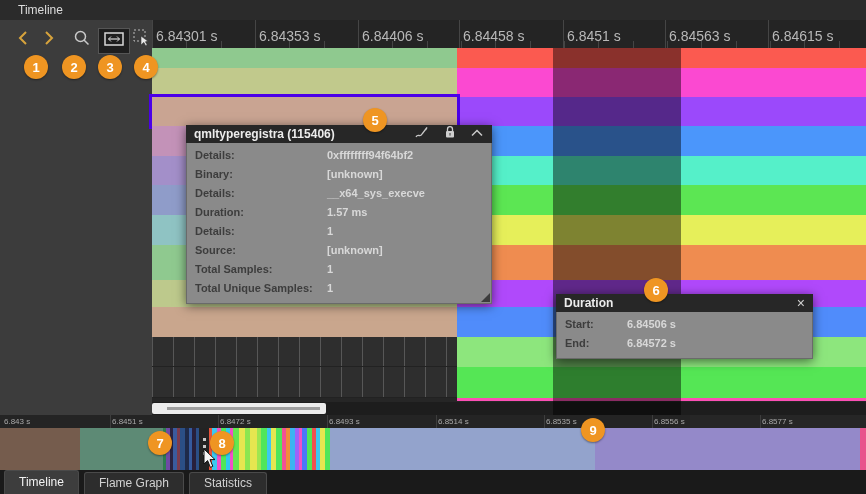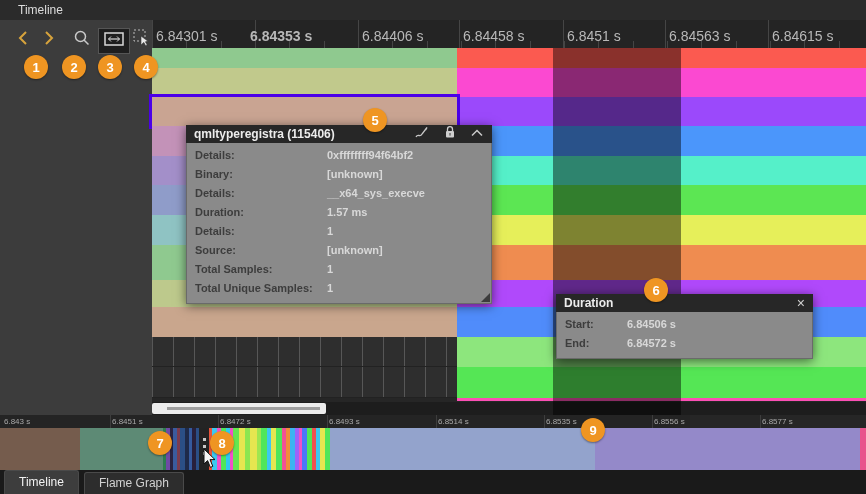--- a/index.html
+++ b/index.html
@@ -125,21 +125,21 @@
       <div class="minor-tick" style="left: 480.6px;"></div>
       <div class="minor-tick" style="left: 514.9px;"></div>
       <div class="minor-tick" style="left: 549.3px;"></div>
       <div class="minor-tick" style="left: 583.6px;"></div>
       <div class="minor-tick" style="left: 617.9px;"></div>
       <div class="minor-tick" style="left: 652.3px;"></div>
       <div class="minor-tick" style="left: 686.6px;"></div>
       <div class="tick-line" style="left: 0px;"></div>
       <div class="tick-label" style="left: 4px;">6.84301 s</div>
       <div class="tick-line" style="left: 103px;"></div>
-      <div class="tick-label" style="left: 98px; font-weight: bold;">6.84353 s</div>
+      <div class="tick-label" style="left: 107px;">6.84353 s</div>
       <div class="tick-line" style="left: 206px;"></div>
       <div class="tick-label" style="left: 210px;">6.84406 s</div>
       <div class="tick-line" style="left: 307px;"></div>
       <div class="tick-label" style="left: 311px;">6.84458 s</div>
       <div class="tick-line" style="left: 411px;"></div>
       <div class="tick-label" style="left: 415px;">6.8451 s</div>
       <div class="tick-line" style="left: 513px;"></div>
       <div class="tick-label" style="left: 517px;">6.84563 s</div>
       <div class="tick-line" style="left: 616px;"></div>
       <div class="tick-label" style="left: 620px;">6.84615 s</div>
@@ -245,20 +245,21 @@
       <div class="ov-handle" style="left: 199px; width: 10px;">
         <div class="ov-dot" style="top: 10px;"></div>
         <div class="ov-dot" style="top: 17px;"></div>
         <div class="ov-dot" style="top: 24px;"></div>
       </div>
     </div>
 
   <div class="abs tabbar" id="tabbar">
       <div class="tab selected" style="position: relative;">Timeline</div>
       <div class="tab" style="position: relative;">Flame Graph</div>
+      <div class="tab" style="position: relative;">Statistics</div>
     </div>
 
   <div class="popup tooltip-popup" style="left:186px;top:125px;width:306px;">
     <div class="popup-header">
       <span class="popup-title">qmltyperegistra (115406)</span>
       <span class="hdr-icon">
         <span>
           <svg width="16" height="14">
               <path d="M2 12 C4 8 6 13 8 9 L13 2.5" fill="none" stroke="#c9c9c9" stroke-width="1.3"></path>
               <path d="M11.5 4.5 L13.5 2 L12 5.5" fill="#c9c9c9"></path>

